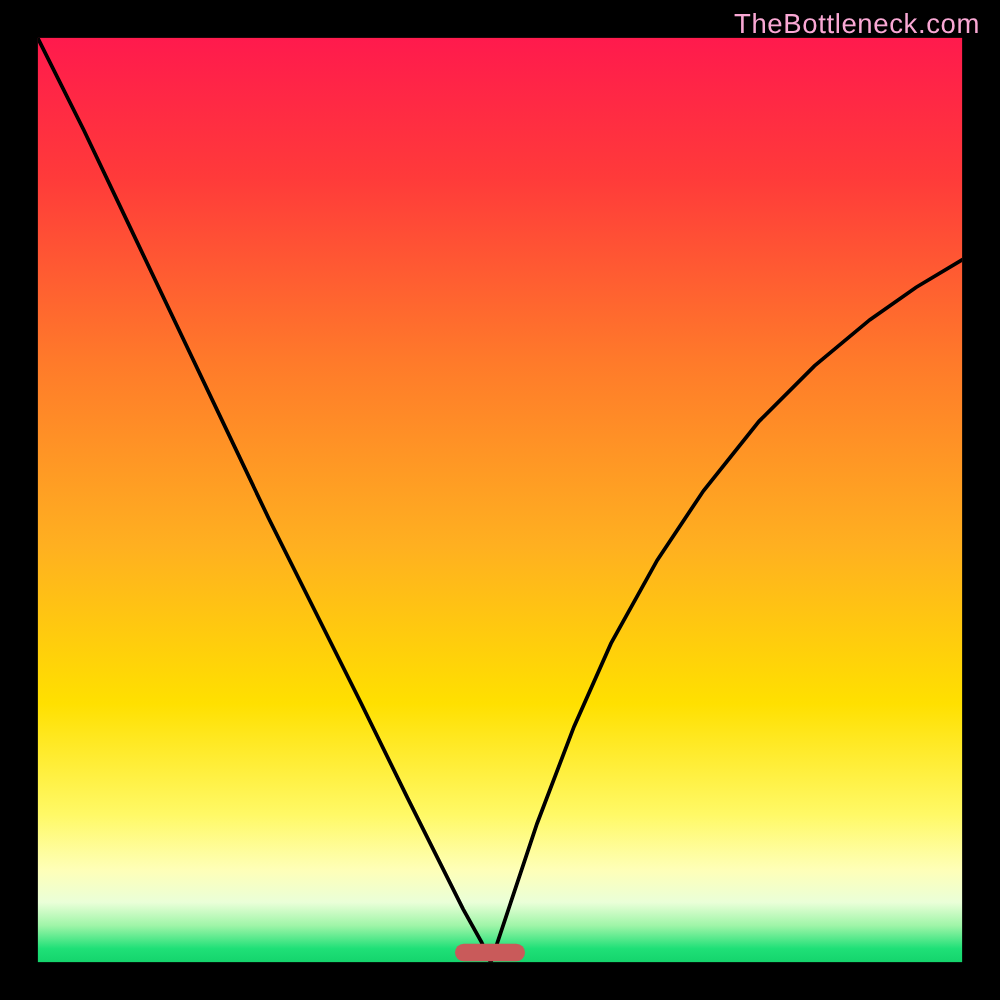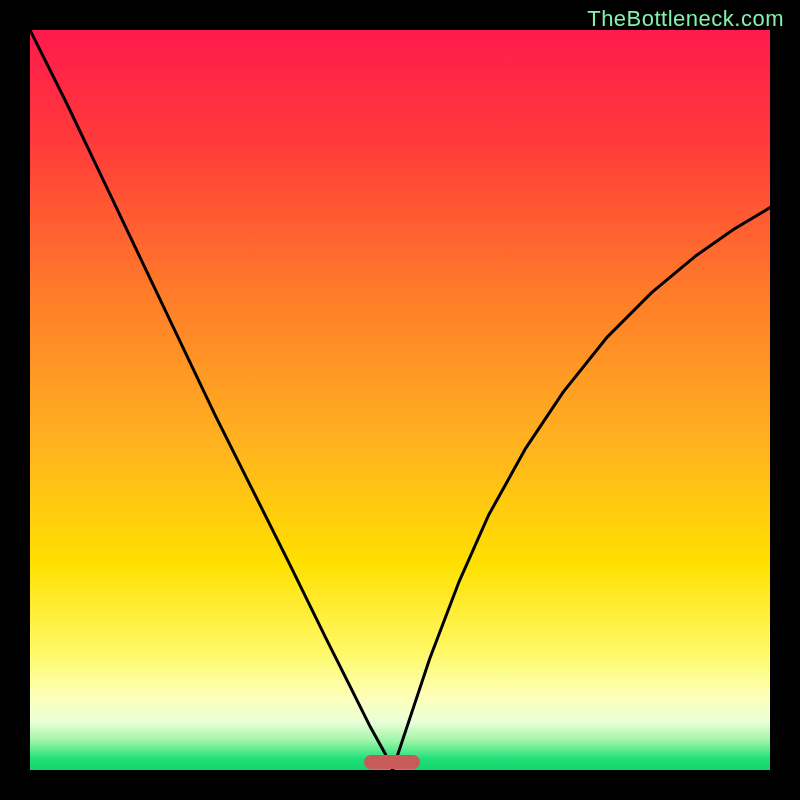--- a/index.html
+++ b/index.html
@@ -31,21 +31,21 @@
     position: absolute;
     left: 0;
     top: 0;
     width: 100%;
     height: 100%;
   }
   .watermark {
     position: absolute;
     top: 6px;
     right: 16px;
-    color: #86efac;
+    color: #f9a8d4;
     font-size: 22px;
     font-weight: 500;
     letter-spacing: 0.5px;
     font-family: Arial, sans-serif;
   }
   .curves {
     position: absolute;
     left: 0;
     top: 0;
     width: 100%;

